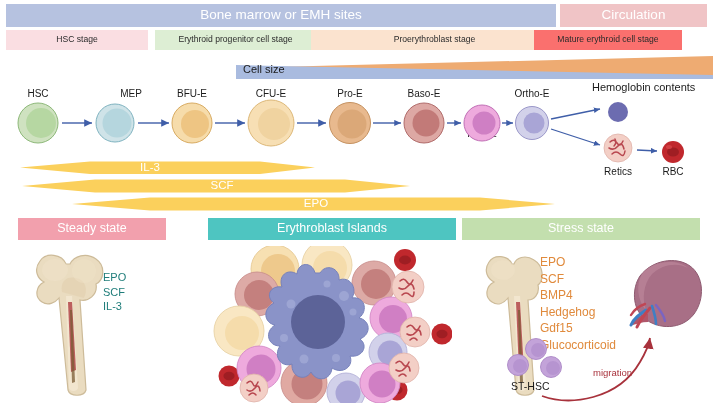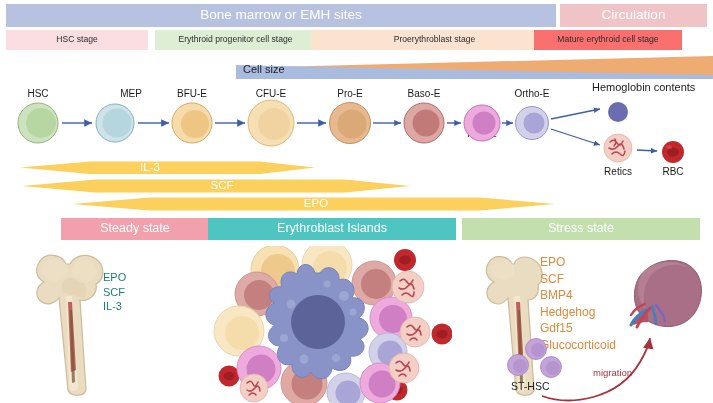--- a/index.html
+++ b/index.html
@@ -173,21 +173,21 @@
 
   <svg class="abs" style="left:0px;top:155px;" width="713" height="62" viewBox="0 0 713 62">
     <polygon fill="#fbd05c" points="20,12.5 90,6.5 260,6.5 315,12.5 260,19 90,19"></polygon>
     <polygon fill="#fbd05c" points="22,31 95,24.5 345,24.5 410,31 345,37.5 95,37.5"></polygon>
     <polygon fill="#fbd05c" points="72,49 150,42.5 480,42.5 555,49 480,55.5 150,55.5"></polygon>
   </svg>
   <div class="cyto-lbl" style="left:150px;top:161px;">IL-3</div>
   <div class="cyto-lbl" style="left:222px;top:179px;">SCF</div>
   <div class="cyto-lbl" style="left:316px;top:197px;">EPO</div>
 
-  <div class="abs banner m-steady" style="left:18px;top:218px;width:148px;height:22px;margin-left:43px;">
+  <div class="abs banner m-steady" style="left:18px;top:218px;width:148px;height:22px;">
     <span>Steady state</span>
   </div>
   <div class="abs banner m-island" style="left:208px;top:218px;width:248px;height:22px;">
     <span>Erythroblast Islands</span>
   </div>
   <div class="abs banner m-stress" style="left:462px;top:218px;width:238px;height:22px;">
     <span>Stress state</span>
   </div>
 
   <svg class="abs" style="left:22px;top:250px;" width="110" height="150" viewBox="0 0 110 150">

